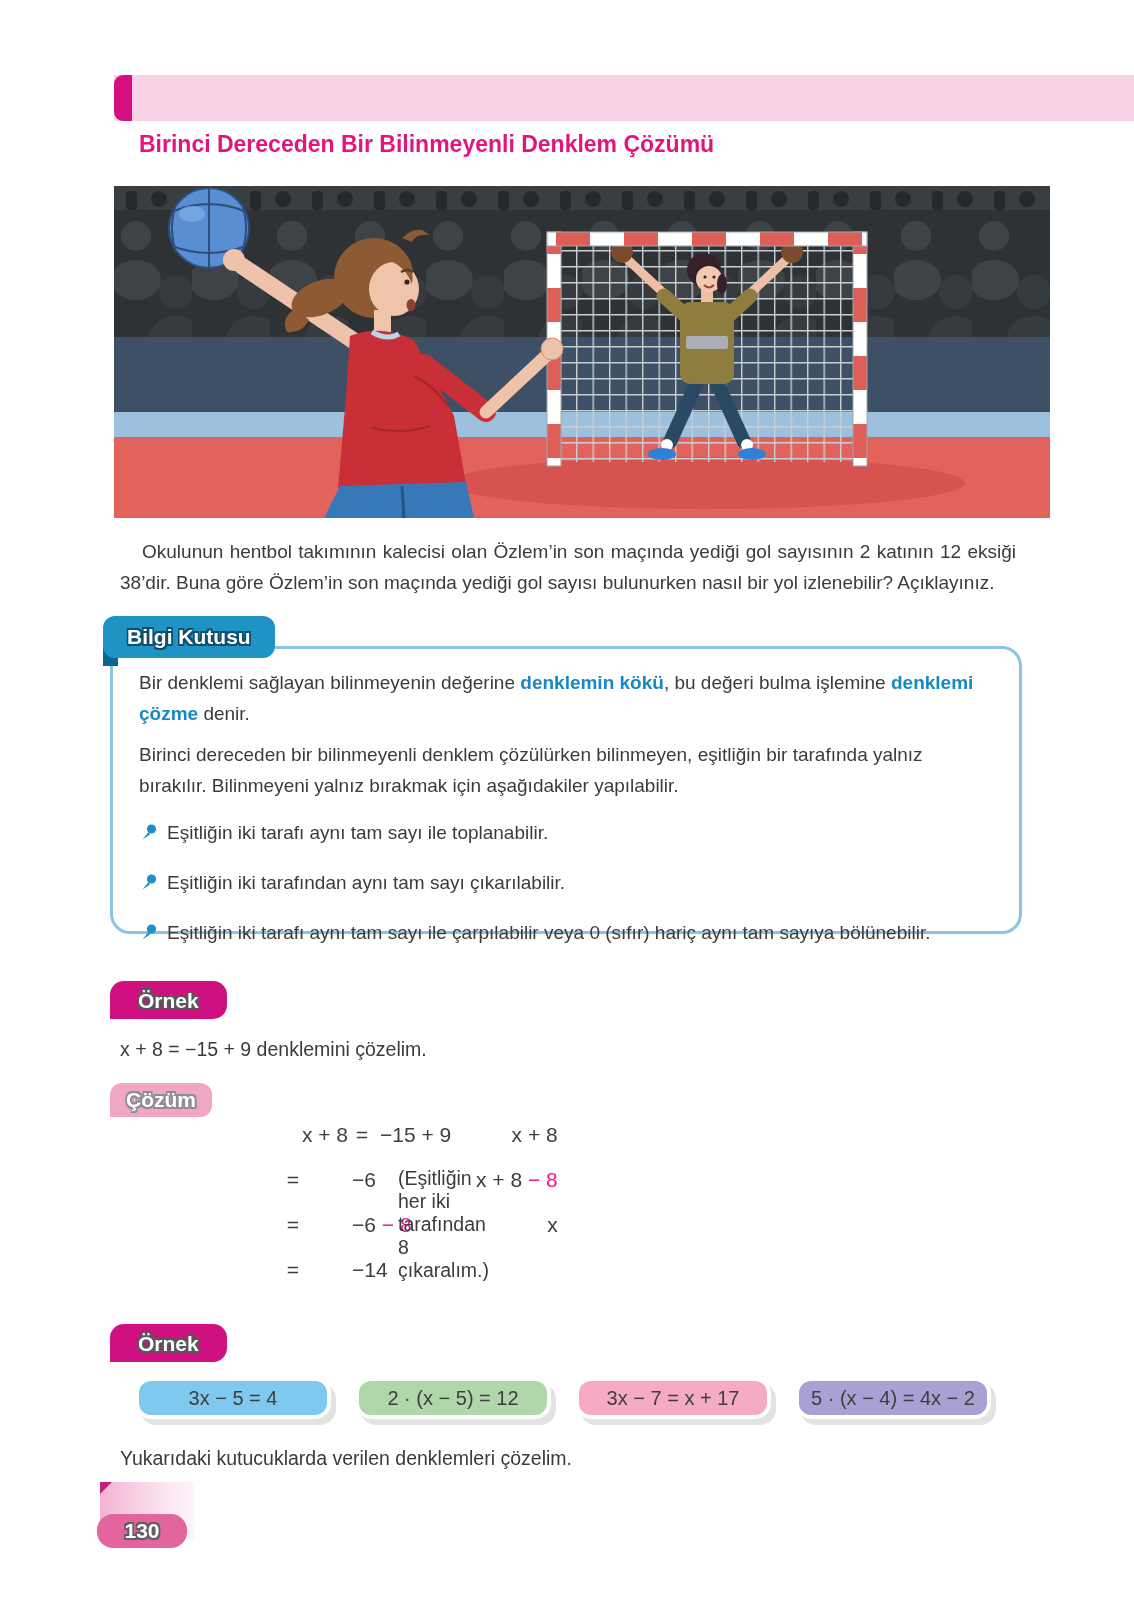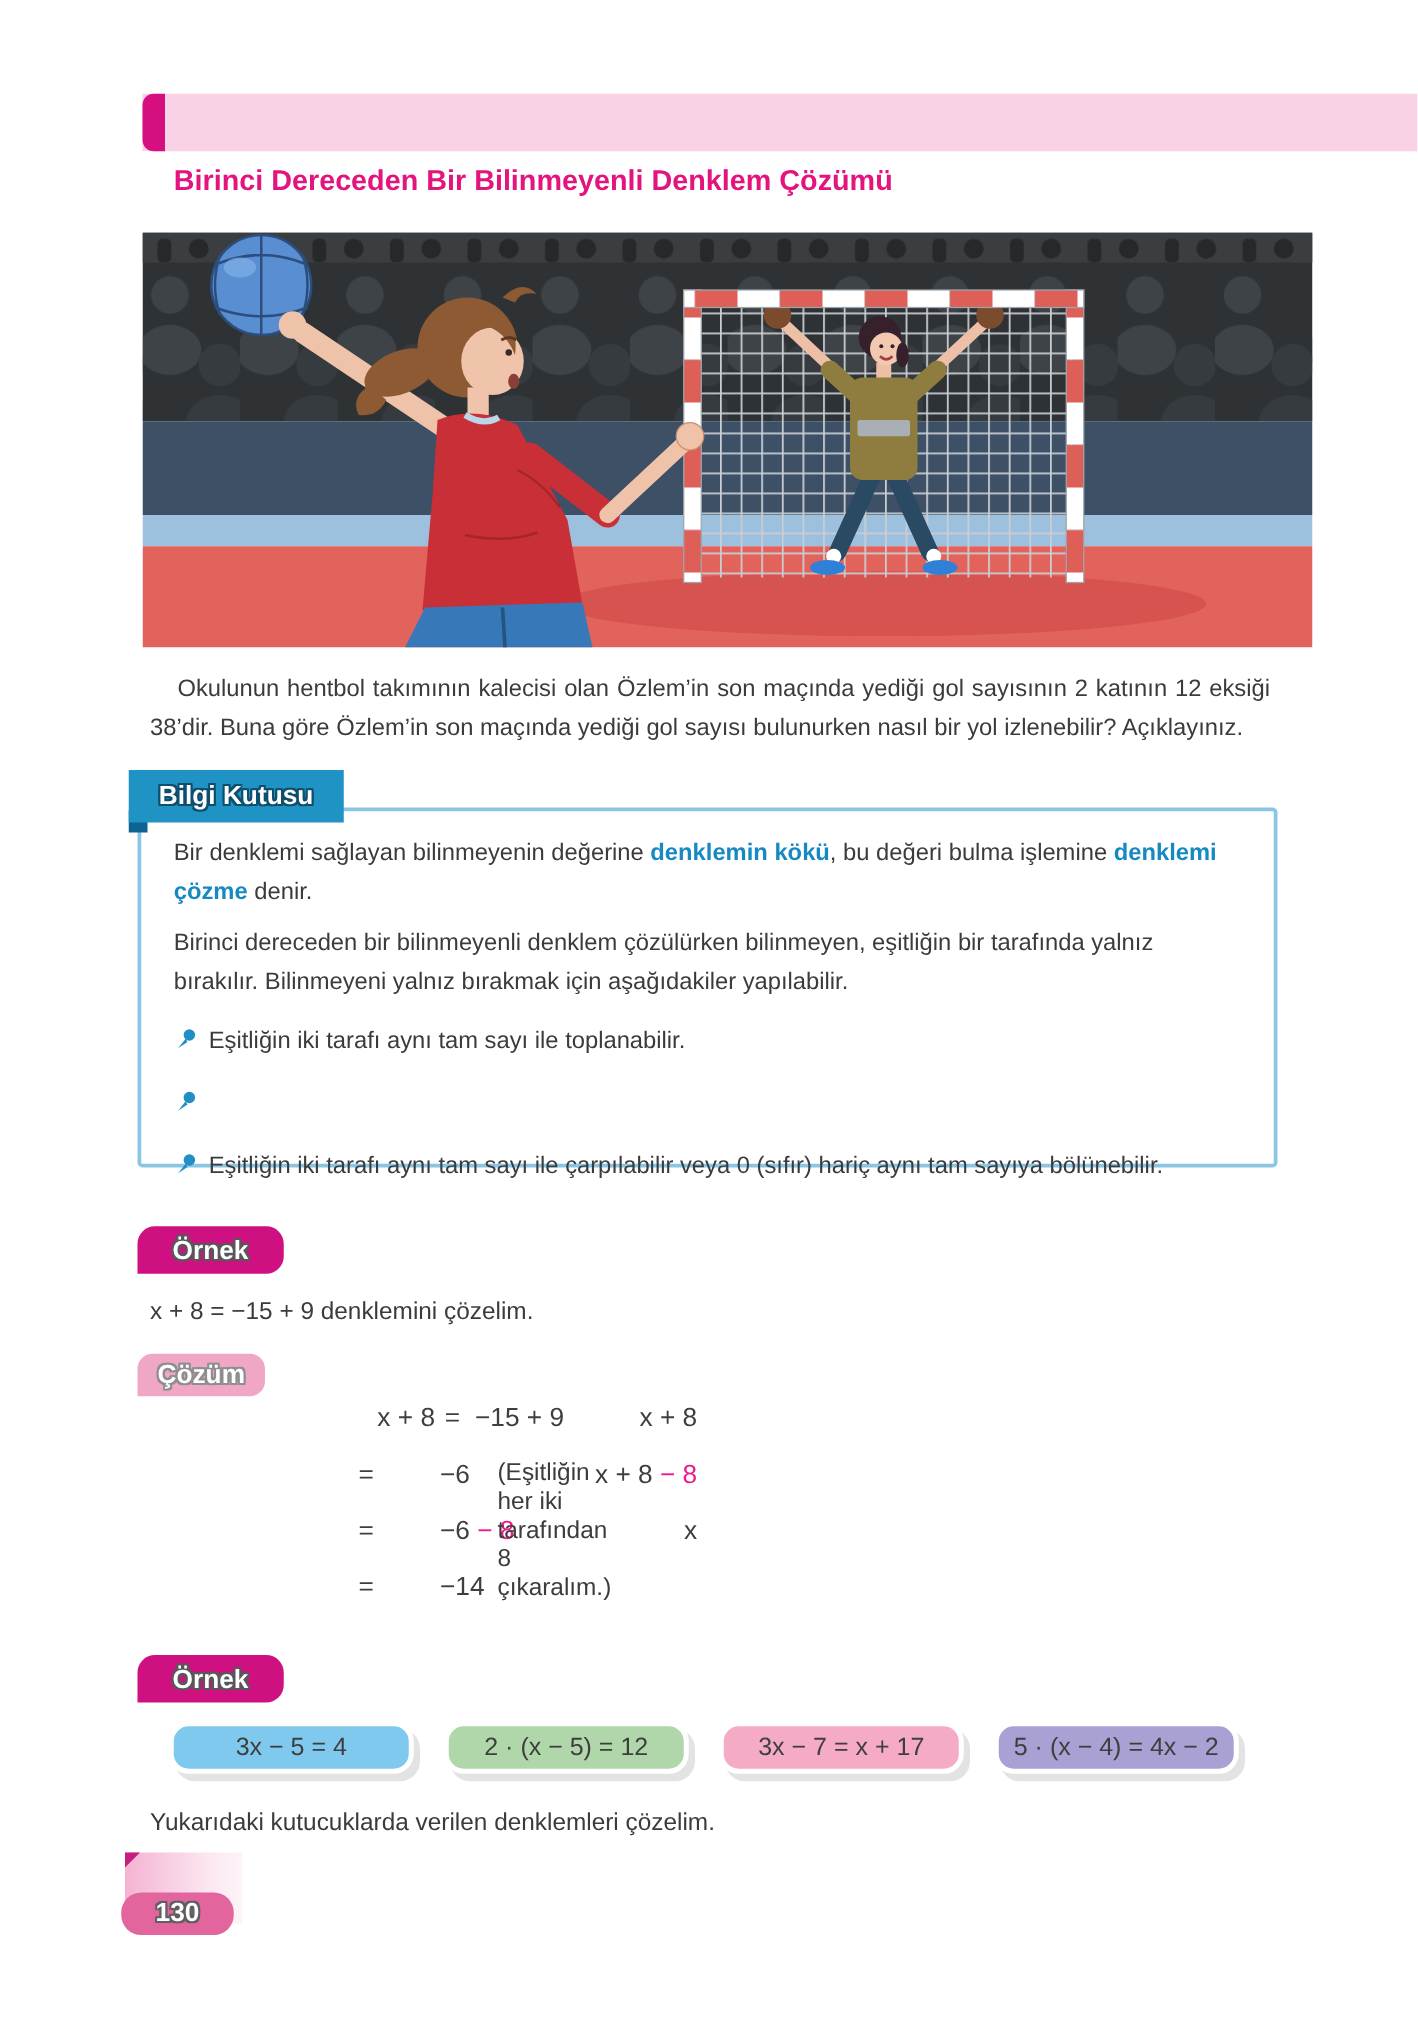--- a/index.html
+++ b/index.html
@@ -17,25 +17,25 @@
   
   .illustration{position:absolute;left:114px;top:186px;width:936px;height:332px;display:block;}
 
   
   .intro{position:absolute;left:120px;top:536px;width:896px;margin:0;font-size:19px;line-height:31px;
          text-align:justify;text-indent:22px;color:#3b3b3b;}
 
   
   .info-notch{position:absolute;left:103px;top:648px;width:15px;height:18px;background:#0d6491;z-index:1;}
   .info-tab{position:absolute;left:103px;top:616px;height:42px;line-height:42px;padding:0 24px;z-index:2;
-            background:#1e93c4;color:#fff;font-size:21px;font-weight:bold;border-radius:0;
+            background:#1e93c4;color:#fff;font-size:21px;font-weight:bold;border-radius:12px;
             --oc:#0d4f6e;
             text-shadow:-1.6px -1.6px 0 var(--oc),1.6px -1.6px 0 var(--oc),-1.6px 1.6px 0 var(--oc),1.6px 1.6px 0 var(--oc),-1.6px 0 0 var(--oc),1.6px 0 0 var(--oc),0 -1.6px 0 var(--oc),0 1.6px 0 var(--oc);}
   .info-box{position:absolute;left:110px;top:646px;width:912px;height:288px;background:#fff;
-            border:3.5px solid #8ac5e4;border-radius:4px;}
+            border:3.5px solid #8ac5e4;border-radius:20px;}
   .info-content{padding:18px 26px 0 26px;font-size:19px;line-height:31px;color:#3b3b3b;}
   .info-content p{margin:0;}
   .info-content .p2{margin-top:10px;}
   .kw{color:#1689c2;font-weight:bold;}
   .bullet-row{display:flex;align-items:flex-start;margin-top:16px;}
   .pin-icon{flex:0 0 28px;padding-top:3px;}
   .bullet-text{flex:1;}
 
   
   .badge{position:absolute;display:inline-block;font-weight:bold;color:#fff;
@@ -198,20 +198,21 @@
         </span>
         <span class="bullet-text">Eşitliğin iki tarafı aynı tam sayı ile toplanabilir.</span>
       </div>
       <div class="bullet-row">
         <span class="pin-icon">
           <svg width="19" height="19" viewBox="0 0 19 19">
               <circle cx="12.5" cy="6" r="4.6" fill="#1f8fc6"></circle>
               <path d="M9.5 9 L3.5 16.5 L11 11.5 Z" fill="#1f8fc6"></path>
             </svg>
         </span>
+        <span class="bullet-text">Eşitliğin iki tarafından aynı tam sayı çıkarılabilir.</span>
       </div>
       <div class="bullet-row">
         <span class="pin-icon">
           <svg width="19" height="19" viewBox="0 0 19 19">
               <circle cx="12.5" cy="6" r="4.6" fill="#1f8fc6"></circle>
               <path d="M9.5 9 L3.5 16.5 L11 11.5 Z" fill="#1f8fc6"></path>
             </svg>
         </span>
         <span class="bullet-text">Eşitliğin iki tarafı aynı tam sayı ile çarpılabilir veya 0 (sıfır) hariç aynı tam sayıya bölünebilir.</span>
       </div>

